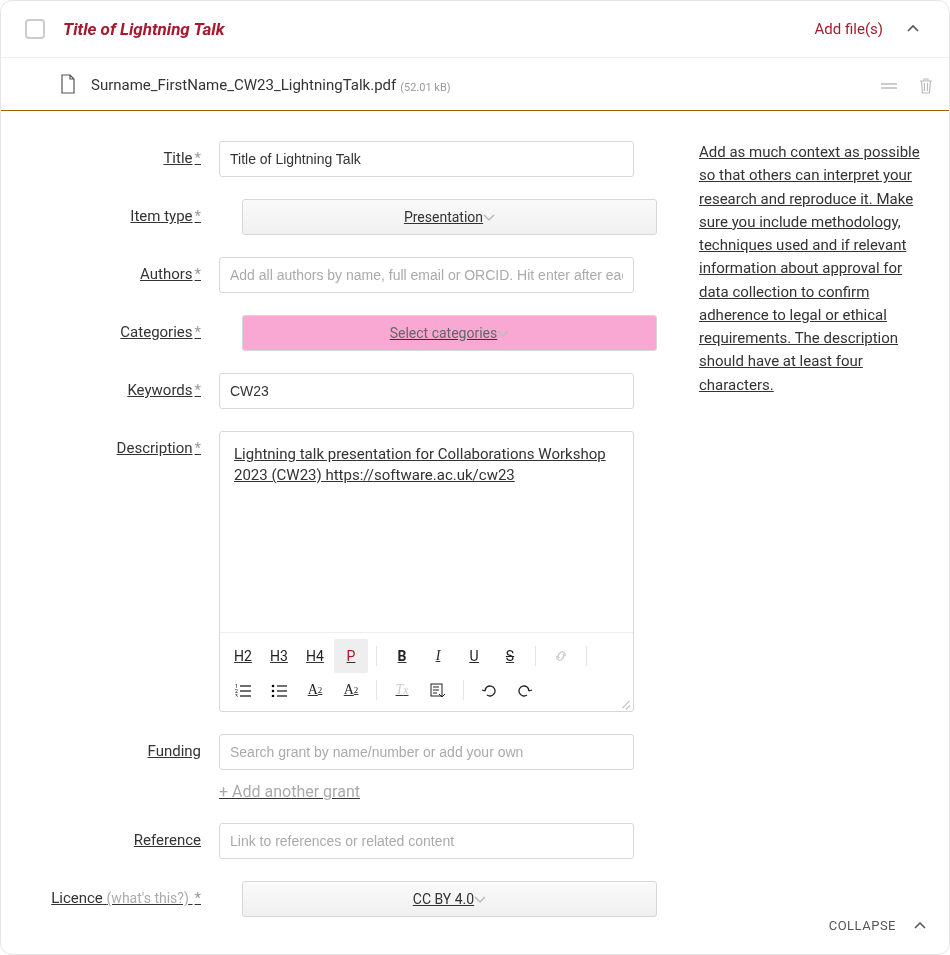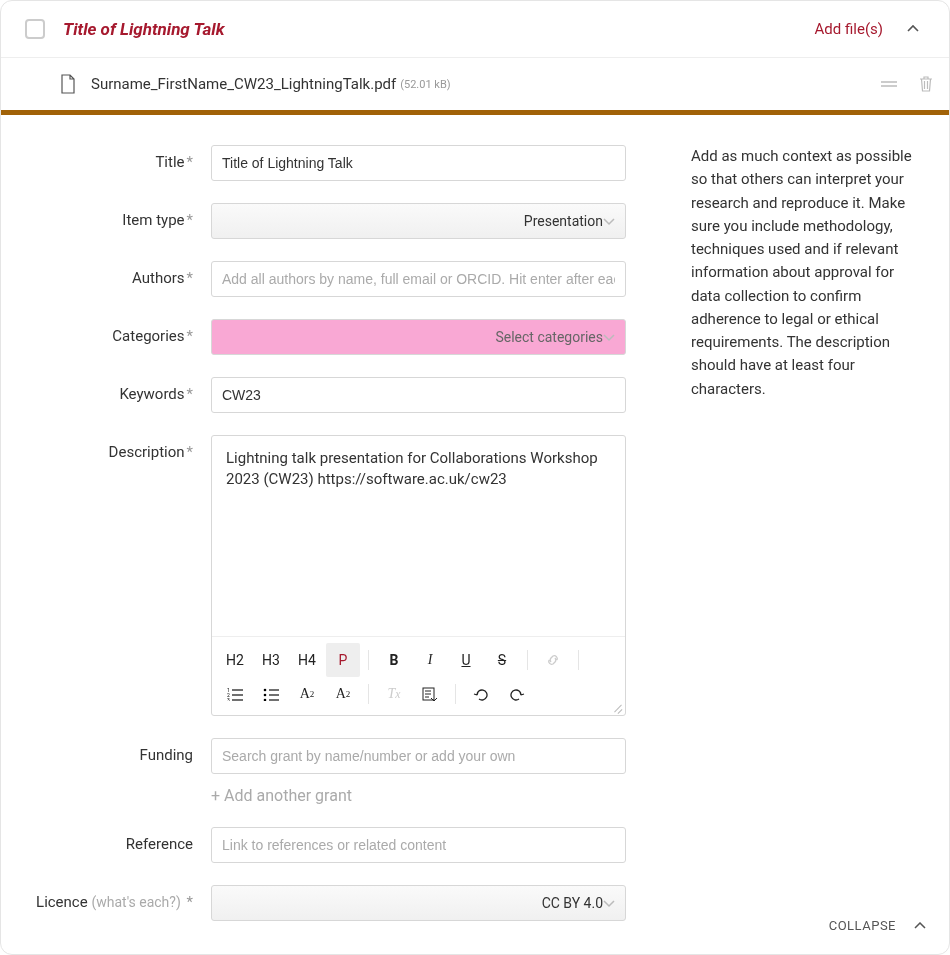--- a/index.html
+++ b/index.html
@@ -46,36 +46,37 @@
     cursor: pointer;
   }
   .chevron {
     cursor: pointer;
     color: #666;
   }
   .chevron svg, .file-icon svg, .toolbar-btn svg, .drag-icon svg, .trash-icon svg { display:block; }
   
   .file-row {
     display: flex;
-    align-items: center;
+    align-items: flex-end;
     padding: 16px 16px 16px 58px;
-    border-bottom: 5px solid #a16207;
+    border-bottom: 1px solid #a16207;
     background: #fff;
   }
   .file-icon { color: #555; margin-right: 14px; }
   .file-name { font-size: 15px; color: #333; }
   .file-size { font-size: 11px; color: #999; margin-left: 4px; }
   .file-actions { margin-left: auto; display: flex; align-items: center; gap: 22px; color: #999; }
   .drag-icon, .trash-icon { cursor: pointer; }
   
   .form-area {
     display: flex;
     flex: 1;
-    padding: 30px 28px 0 0;
+    padding: 30px 28px 0 8px;
     overflow: hidden;
+    text-decoration: underline;
   }
   .form-left {
     flex: 0 0 670px;
     padding-left: 10px;
   }
   .form-right {
     flex: 1;
     padding-left: 20px;
     font-size: 15px;
     color: #333;
@@ -104,23 +105,24 @@
     border-radius: 3px;
     padding: 0 10px;
     font-size: 14px;
     color: #333;
     background: #fff;
   }
   .text-input::placeholder { color: #aaa; }
   .select-input {
     display: flex;
     align-items: center;
-    justify-content: flex-end;
+    justify-content: center;
     background: linear-gradient(#fafafa,#f0f0f0);
     cursor: pointer;
+    margin-left: 23px;
   }
   .select-input.plain { background: #f9a8d4; }
   .select-placeholder { color: #666; }
   .select-chevron { color: #bbb; }
   
   .desc-box {
     border: 1px solid #d7d7d7;
     border-radius: 3px;
     background: #fff;
     position: relative;
@@ -362,21 +364,21 @@
           <span>Reference</span>
         </div>
         <div class="field-control">
           <input class="text-input" placeholder="Link to references or related content" style="">
         </div>
       </div>
 
       <div class="field-row" style="margin-bottom:0">
         <div class="field-label">
           <span>Licence</span>
-          <span class="hint">(what's each?)</span>
+          <span class="hint">(what's this?)</span>
           <span class="req">*</span>
         </div>
         <div class="field-control">
           <div class="select-input">
             <span>CC BY 4.0</span>
             <span class="select-chevron">
               <svg width="12" height="8" viewBox="0 0 12 8">
                     <path d="M1 1 L6 6 L11 1" stroke="#bbb" stroke-width="1.5" fill="none"></path>
                   </svg>
             </span>

